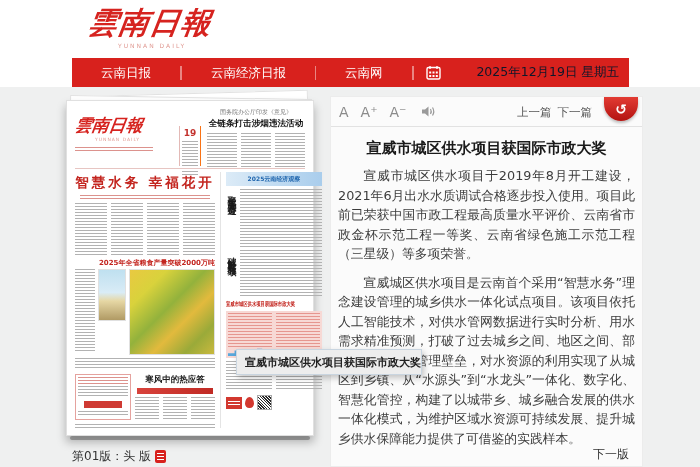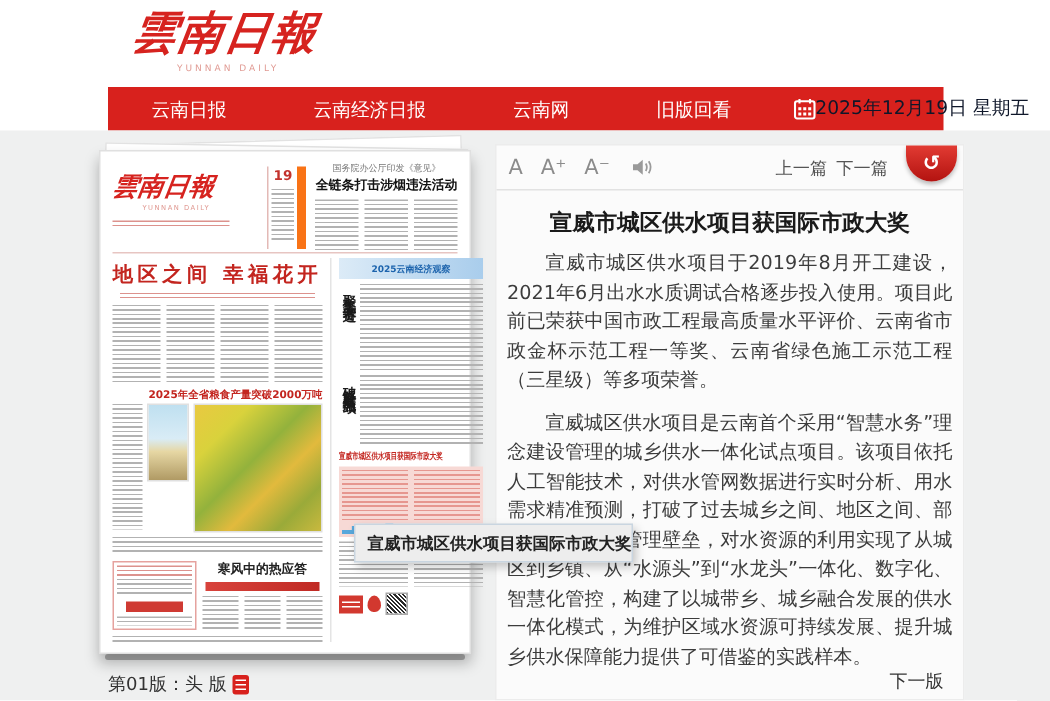--- a/index.html
+++ b/index.html
@@ -38,21 +38,21 @@
   .sheet1{left:10px;top:-7px;width:230px;height:14px;transform:rotate(-1.6deg);}
   .sheet2{left:4px;top:-3px;width:240px;height:12px;transform:rotate(1deg);}
   .paper{position:absolute;inset:0;background:#fff;border:1px solid #e0e0e0;box-shadow:0 6px 9px rgba(0,0,0,.28);
          box-sizing:border-box;padding:7px 8px;display:flex;flex-direction:column;}
   .mast{display:flex;height:58px;}
   .np-logo{width:100px;}
   .np-logo-main{font-family:"DejaVu Serif","Liberation Serif",serif;font-style:italic;font-weight:bold;
                 font-size:17px;color:#d6231f;transform:skewX(-8deg);display:block;line-height:22px;margin-top:6px;}
   .np-logo-sub{display:block;font-size:4.5px;color:#e09a93;letter-spacing:1px;margin:1px 0 0 20px;}
   .np-slogan{width:78px;height:4px;margin-top:5px;}
-  .datebox{width:20px;margin:3px 6px 0 4px;border-left:1px solid #e3b9b6;border-right:6px solid #f97316;
+  .datebox{width:20px;margin:18px 6px 0 4px;border-left:1px solid #e3b9b6;border-right:1px solid #f97316;
            text-align:center;padding-top:2px;}
   .datebox .day{font-size:9px;font-weight:bold;color:#c3332e;display:block;}
   .datebox .dlines{height:36px;margin:3px 2px 0 2px;}
   .mast-right{flex:1;}
   .kicker{font-size:6px;color:#777;text-align:center;white-space:nowrap;overflow:hidden;}
   .np-h1{font-size:8.6px;font-weight:bold;color:#121212;text-align:center;white-space:nowrap;margin-top:1px;}
   .mast-cols{height:34px;margin-top:3px;}
   .redrule{height:1px;background:#e7c5c2;margin:2px 0 3px 0;}
   .np-body{flex:1;display:flex;min-height:0;}
   .np-main{width:155px;padding-right:5px;border-right:1px solid #e4e4e4;display:flex;flex-direction:column;}
@@ -117,21 +117,20 @@
   </div>
 
   <div class="nav">
     <div class="nav-item">云南日报</div>
     <div class="nav-sep"></div>
     <div class="nav-sep"></div>
     <div class="nav-item">云南经济日报</div>
     <div class="nav-sep"></div>
     <div class="nav-item">云南网</div>
     <div class="nav-sep"></div>
-    <div class="nav-item">旧版回看</div>
     <div class="nav-sep"></div>
     <div class="nav-cal">
       <svg width="15" height="15" viewBox="0 0 15 15">
         <rect x="1" y="2.5" width="13" height="11.5" rx="1.5" fill="none" stroke="#fff" stroke-width="1.4"></rect>
         <line x1="4" y1="1" x2="4" y2="4" stroke="#fff" stroke-width="1.4"></line>
         <line x1="11" y1="1" x2="11" y2="4" stroke="#fff" stroke-width="1.4"></line>
         <rect x="3.2" y="6.5" width="2" height="2" fill="#fff"></rect>
           <rect x="6.5" y="6.5" width="2" height="2" fill="#fff"></rect>
         <rect x="9.8" y="6.5" width="2" height="2" fill="#fff"></rect>
           <rect x="3.2" y="10" width="2" height="2" fill="#fff"></rect>
@@ -167,21 +166,21 @@
               <div class="col fl"></div>
               <div class="col fl"></div>
           </div>
         </div>
       </div>
       <div class="redrule"></div>
 
       <div class="np-body">
 
         <div class="np-main">
-          <div class="np-bigh">地区之间 幸福花开</div>
+          <div class="np-bigh">智慧水务 幸福花开</div>
           <div class="np-subh flr"></div>
           <div class="cols" style="height:52px">
             <div class="col fl"></div>
               <div class="col fl"></div>
               <div class="col fl"></div>
               <div class="col fl"></div>
           </div>
           <div class="photo-head">2025年全省粮食产量突破2000万吨</div>
           <div class="photo-row">
             <div class="txtcol fl"></div>

